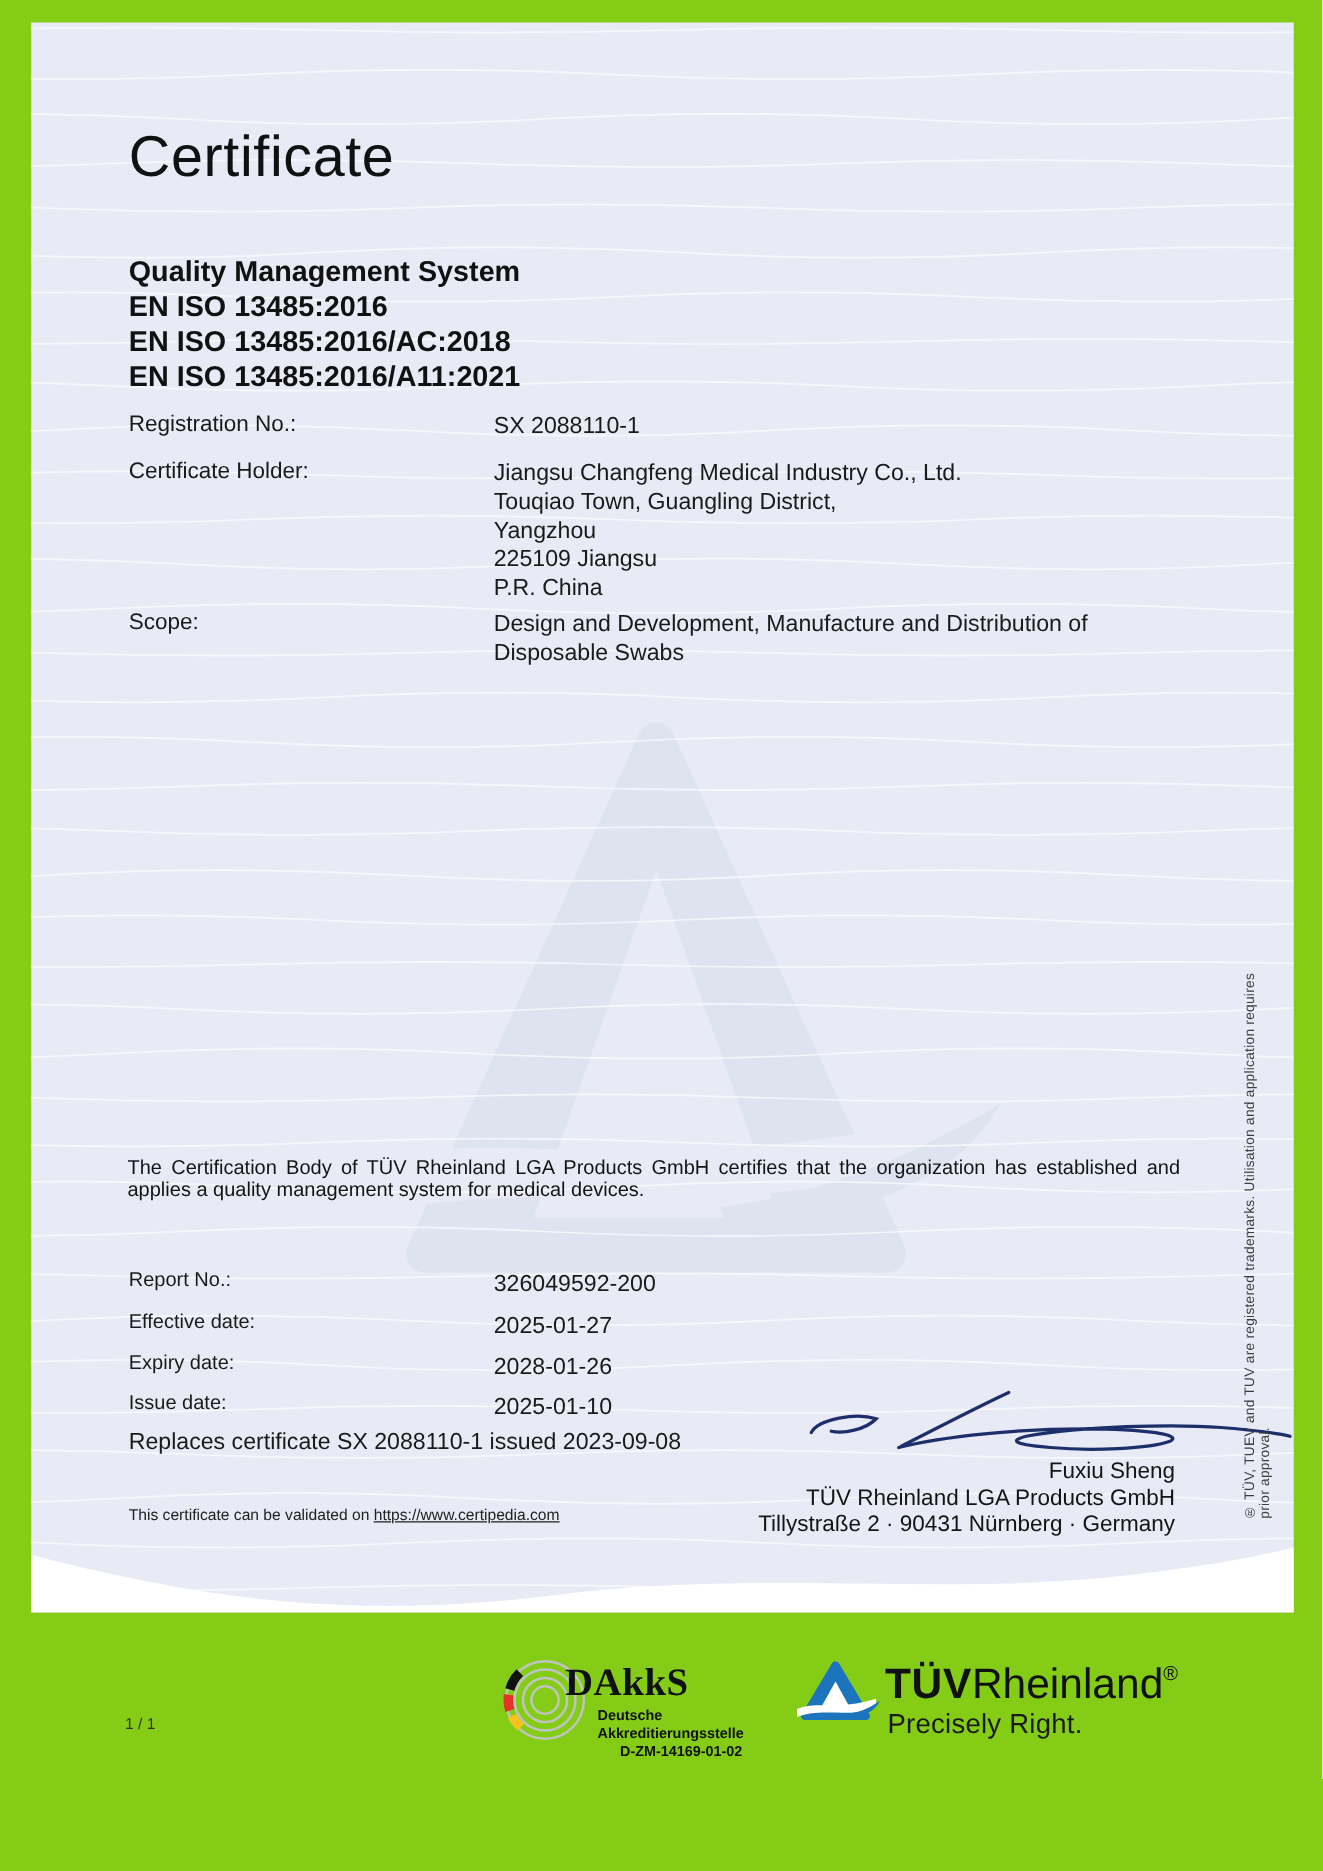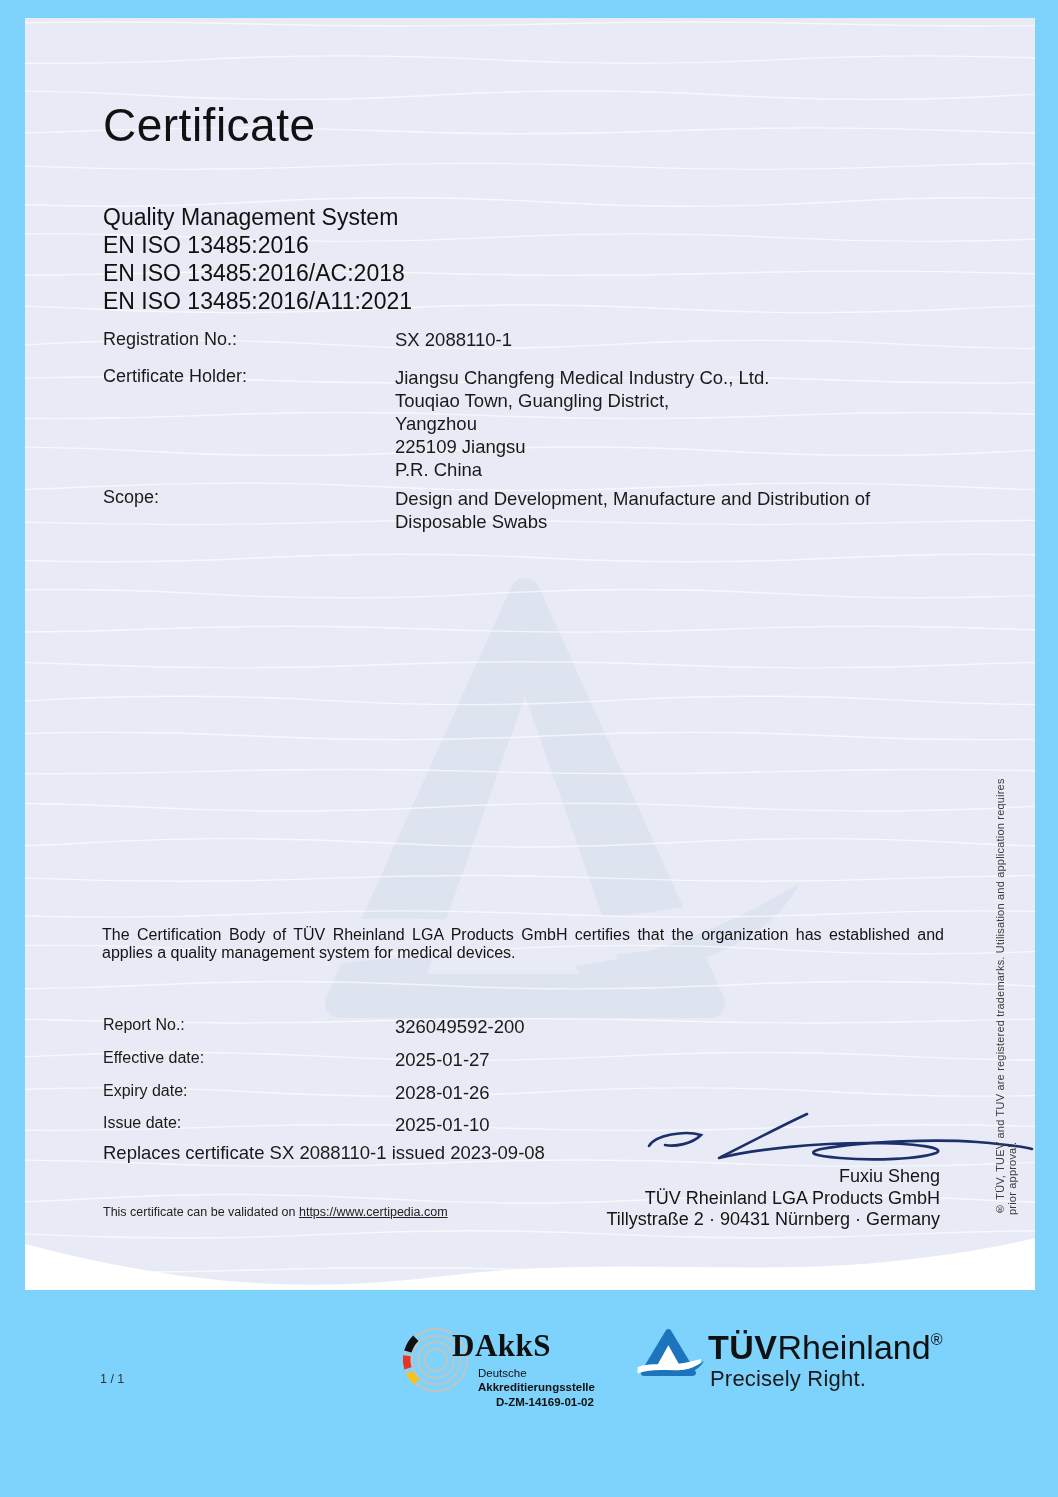--- a/index.html
+++ b/index.html
@@ -1,28 +1,28 @@
 <!DOCTYPE html>
 <html><head>
 <meta charset="utf-8">
 <style>
   * { margin:0; padding:0; box-sizing:border-box; }
   html,body { background:#fff; }
   #page {
-    position:relative; width:1058px; height:1497px; background:#7dd3fc;
+    position:relative; width:1058px; height:1497px; background:#84cc16;
     font-family:"Liberation Sans", sans-serif; color:#1a1a1a; overflow:hidden;
   }
   #panel {
     position:absolute; left:25px; top:18px; width:1010px; height:1272px;
     background:#e8ebf5;
   }
   #guilloche { position:absolute; left:0; top:0; }
   .abs { position:absolute; }
   #title { left:103px; top:98px; font-size:46px; letter-spacing:.5px; color:#111; }
-  #standards { left:103px; top:203px; font-size:23px; font-weight:normal; line-height:28px; color:#111; }
+  #standards { left:103px; top:203px; font-size:23px; font-weight:bold; line-height:28px; color:#111; }
   .fieldrow .flabel { position:absolute; left:103px; font-size:18px; }
   .fieldrow .fvalue { position:absolute; left:395px; font-size:18.5px; }
   .lh23 { line-height:23px; }
   #scope-value { width:565px; line-height:23px; }
   #body-text { left:102px; top:926px; width:842px; font-size:16px; line-height:18px; text-align:justify; color:#141414; }
   #body-text p { margin:0; }
   .detlabel { position:absolute; left:103px; font-size:16px; }
   .detvalue { position:absolute; left:395px; font-size:18.5px; }
   #replaces { left:103px; top:1142px; font-size:18.5px; }
   #signature { left:635px; top:1106px; }
@@ -31,21 +31,21 @@
   #validation a { color:#222; text-decoration:underline; }
   #sidebar-note {
     left:994px; top:765px; height:450px; font-size:11px; color:#3c3c3c;
     writing-mode:vertical-rl; transform:rotate(180deg); letter-spacing:.2px; text-align:left;
   }
   #page-indicator { left:100px; top:1372px; font-size:12.5px; color:#333; }
   
   #dakks { left:394px; top:1318px; width:230px; height:100px; }
   #dakks-wordmark { position:absolute; left:58px; top:10px; font-family:"Liberation Serif", serif; font-weight:bold; font-size:31px; color:#101010; letter-spacing:.5px; }
   .dakks-sub { position:absolute; left:84px; font-size:11.5px; color:#101010; line-height:14px; }
-  #dakks-sub1 { top:48px; font-weight:normal; }
+  #dakks-sub1 { top:48px; font-weight:bold; }
   #dakks-sub2 { top:62px; font-weight:bold; }
   #dakks-sub3 { top:77px; font-weight:bold;padding-left:18px; }
   #tuvlogo { left:636px; top:1316px; width:330px; height:90px; }
   #tuv-wordmark { position:absolute; left:72px; top:12px; font-size:34px; color:#111; }
   #tuv-wordmark .b { font-weight:bold; letter-spacing:.5px; }
   #tuv-wordmark .r { font-weight:normal; }
   #tuv-wordmark sup { font-size:16px; vertical-align:14px; }
   #tuv-tagline { position:absolute; left:74px; top:50px; font-size:22px; color:#1a1a1a; letter-spacing:.2px; }
 </style>
 </head>

